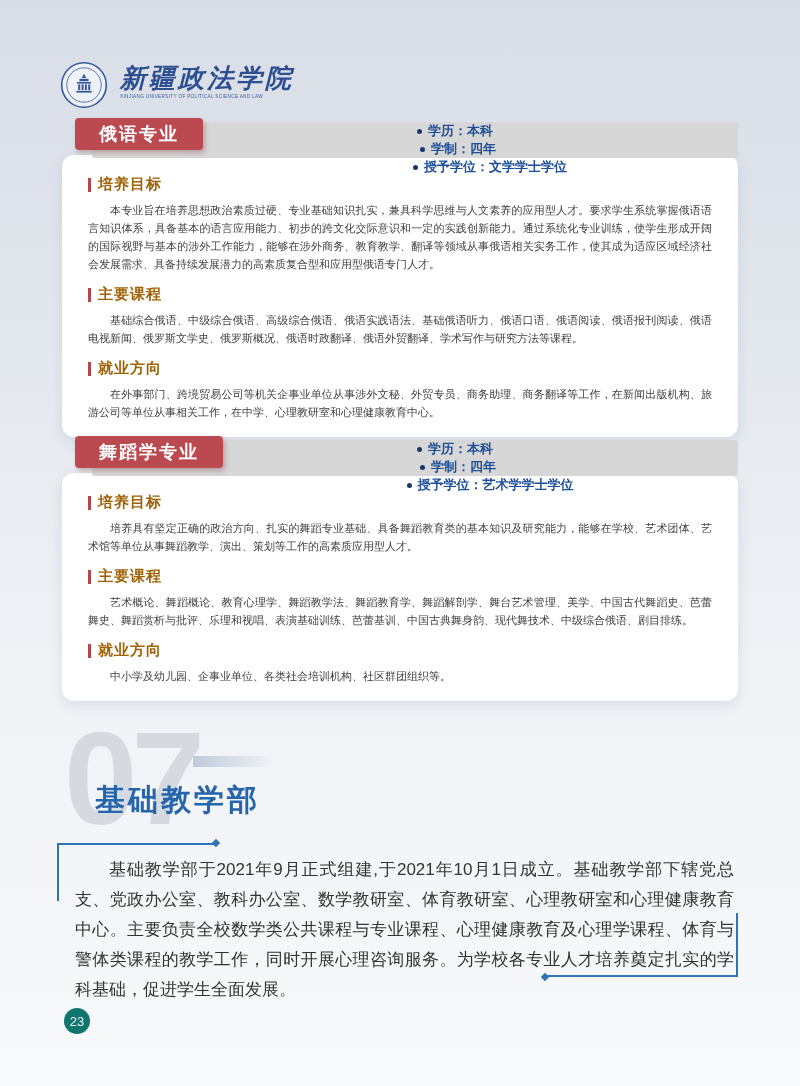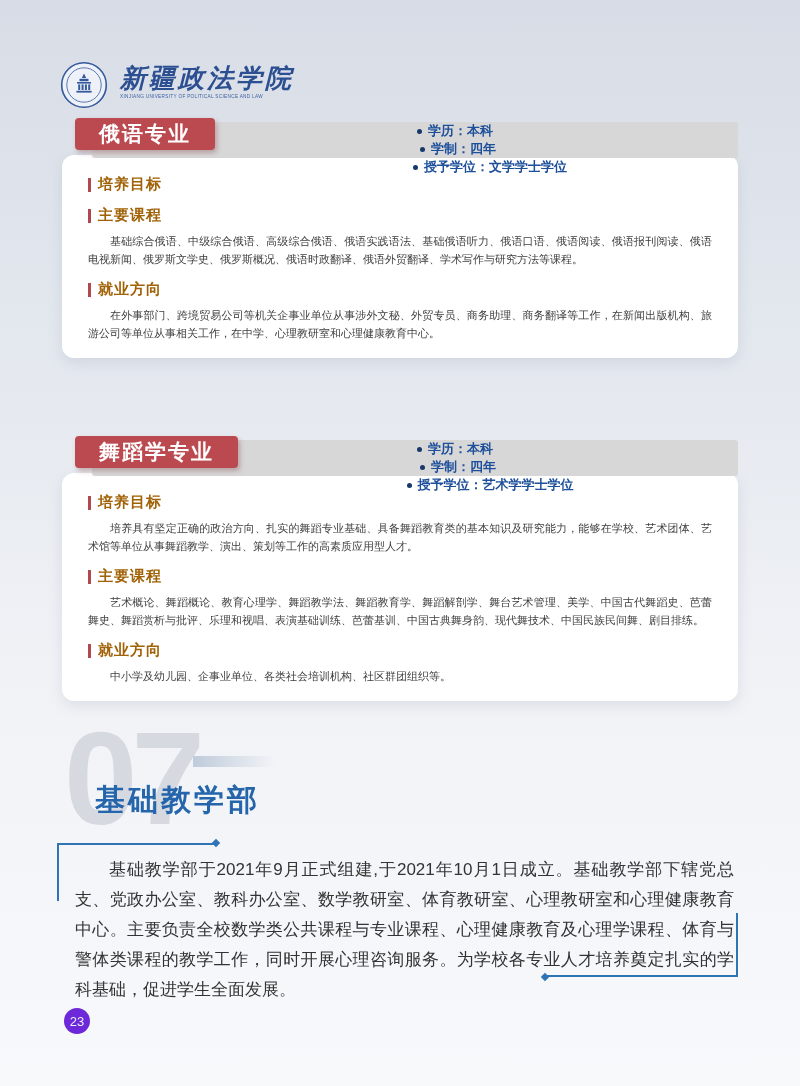--- a/index.html
+++ b/index.html
@@ -17,21 +17,21 @@
   .logo-en{font-size:6px;color:#3a5fa0;letter-spacing:0.4px;margin-top:3px;
     transform:scale(0.78);transform-origin:left top;white-space:nowrap;}
   
   .major{position:absolute;left:62px;width:676px;}
   #major-0{top:118px;}
   #major-1{top:436px;}
   .major-header{position:relative;height:32px;}
   .infobar{position:absolute;left:30px;width:646px;top:4px;height:36px;background:#d7d7d8;
     border-radius:3px;display:flex;align-items:center;padding-left:150px;box-sizing:border-box;flex-direction:column;}
   .badge{position:absolute;left:13px;top:0;height:32px;line-height:32px;padding:0 24px;
-    background:#bb4a50;color:#ffffff;font-size:21px;font-weight:bold;border-radius:4px;
+    background:#bb4a50;color:#ffffff;font-size:18px;font-weight:bold;border-radius:4px;
     letter-spacing:2px;box-shadow:2px 3px 5px rgba(130,60,60,.35);z-index:2;white-space:nowrap;}
   .info-item{display:flex;align-items:center;color:#1d4f9a;font-weight:bold;font-size:13px;}
   .info-item .dot{width:5px;height:5px;border-radius:50%;background:#17386b;margin-right:6px;flex:0 0 auto;}
   .iw1{width:146px;} .iw2{width:140px;text-align:center;}
   .card{margin-top:5px;background:#ffffff;border-radius:12px;width:676px;box-sizing:border-box;
     box-shadow:0 5px 14px rgba(120,135,160,.18);padding:20px 26px 16px 26px;}
   .sub-heading{display:flex;align-items:center;color:#a16207;font-weight:bold;font-size:15px;
     margin:12px 0 7px 0;letter-spacing:1px;}
   .sub-heading.first{margin-top:0;}
   .red-bar{width:3px;height:14px;background:#b1484d;margin-right:7px;flex:0 0 auto;}
@@ -50,21 +50,21 @@
   .bracket-tl{position:absolute;top:0;left:0;width:156px;height:56px;
     border-top:2px solid #2f74b5;border-left:2px solid #2f74b5;}
   .bracket-tl::after{content:'';position:absolute;right:-4px;top:-5px;width:6px;height:6px;
     background:#2f74b5;transform:rotate(45deg);}
   .bracket-br{position:absolute;bottom:0;right:0;width:190px;height:62px;
     border-bottom:2px solid #2f74b5;border-right:2px solid #2f74b5;}
   .bracket-br::after{content:'';position:absolute;left:-4px;bottom:-5px;width:6px;height:6px;
     background:#2f74b5;transform:rotate(45deg);}
   
   .page-num{position:absolute;left:64px;top:1008px;width:26px;height:26px;border-radius:50%;
-    background:#6d28d9;color:#e9f0f8;font-size:13px;display:flex;align-items:center;justify-content:center;}
+    background:#0f766e;color:#e9f0f8;font-size:13px;display:flex;align-items:center;justify-content:center;}
 </style>
 </head>
 <body>
 
 <div class="logo">
   <span class="seal">
     <svg viewBox="0 0 48 48" width="48" height="48">
       <circle cx="24" cy="24" r="22.3" fill="#eef1f7" stroke="#33599c" stroke-width="1.6"></circle>
       <circle cx="24" cy="24" r="17.2" fill="none" stroke="#33599c" stroke-width="0.8"></circle>
       <path d="M24 12.5 l2.2 4.5 h-4.4 z" fill="#33599c"></path>
@@ -99,20 +99,21 @@
           <span>授予学位：文学学士学位</span>
         </span>
     </div>
     <div class="badge">俄语专业</div>
   </div>
   <div class="card">
     <div class="sub-heading first">
         <span class="red-bar"></span>
         <span>培养目标</span>
       </div>
+    <p class="sub-text">本专业旨在培养思想政治素质过硬、专业基础知识扎实，兼具科学思维与人文素养的应用型人才。要求学生系统掌握俄语语言知识体系，具备基本的语言应用能力、初步的跨文化交际意识和一定的实践创新能力。通过系统化专业训练，使学生形成开阔的国际视野与基本的涉外工作能力，能够在涉外商务、教育教学、翻译等领域从事俄语相关实务工作，使其成为适应区域经济社会发展需求、具备持续发展潜力的高素质复合型和应用型俄语专门人才。</p>
     <div class="sub-heading">
         <span class="red-bar"></span>
         <span>主要课程</span>
       </div>
     <p class="sub-text">基础综合俄语、中级综合俄语、高级综合俄语、俄语实践语法、基础俄语听力、俄语口语、俄语阅读、俄语报刊阅读、俄语电视新闻、俄罗斯文学史、俄罗斯概况、俄语时政翻译、俄语外贸翻译、学术写作与研究方法等课程。</p>
     <div class="sub-heading">
         <span class="red-bar"></span>
         <span>就业方向</span>
       </div>
     <p class="sub-text">在外事部门、跨境贸易公司等机关企事业单位从事涉外文秘、外贸专员、商务助理、商务翻译等工作，在新闻出版机构、旅游公司等单位从事相关工作，在中学、心理教研室和心理健康教育中心。</p>
@@ -140,21 +141,21 @@
   <div class="card">
     <div class="sub-heading first">
         <span class="red-bar"></span>
         <span>培养目标</span>
       </div>
     <p class="sub-text">培养具有坚定正确的政治方向、扎实的舞蹈专业基础、具备舞蹈教育类的基本知识及研究能力，能够在学校、艺术团体、艺术馆等单位从事舞蹈教学、演出、策划等工作的高素质应用型人才。</p>
     <div class="sub-heading">
         <span class="red-bar"></span>
         <span>主要课程</span>
       </div>
-    <p class="sub-text">艺术概论、舞蹈概论、教育心理学、舞蹈教学法、舞蹈教育学、舞蹈解剖学、舞台艺术管理、美学、中国古代舞蹈史、芭蕾舞史、舞蹈赏析与批评、乐理和视唱、表演基础训练、芭蕾基训、中国古典舞身韵、现代舞技术、中国民族民间舞、剧目排练。</p>
+    <p class="sub-text">艺术概论、舞蹈概论、教育心理学、舞蹈教学法、舞蹈教育学、舞蹈解剖学、舞台艺术管理、美学、中国古代舞蹈史、芭蕾舞史、舞蹈赏析与批评、乐理和视唱、表演基础训练、芭蕾基训、中国古典舞身韵、现代舞技术、中级综合俄语、剧目排练。</p>
     <div class="sub-heading">
         <span class="red-bar"></span>
         <span>就业方向</span>
       </div>
     <p class="sub-text">中小学及幼儿园、企事业单位、各类社会培训机构、社区群团组织等。</p>
   </div>
 </div>
 
 <div class="dept">
   <div class="dept-number">07</div>

